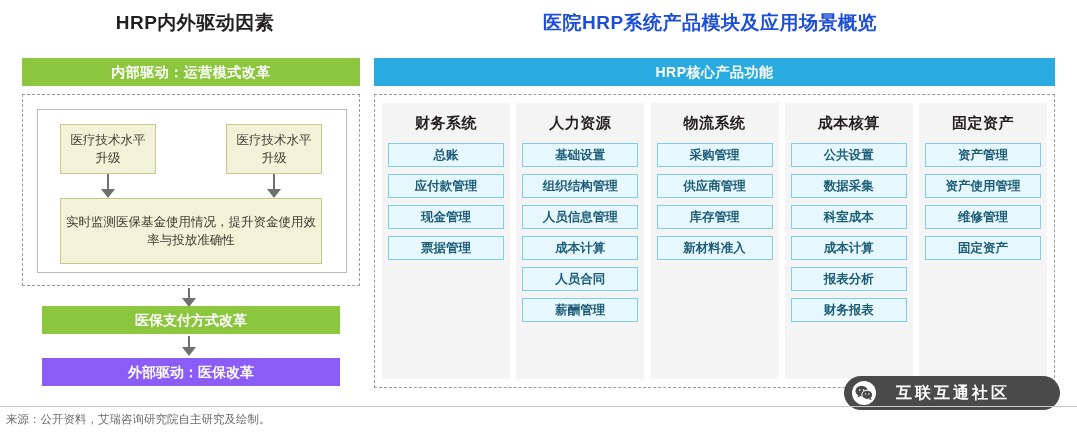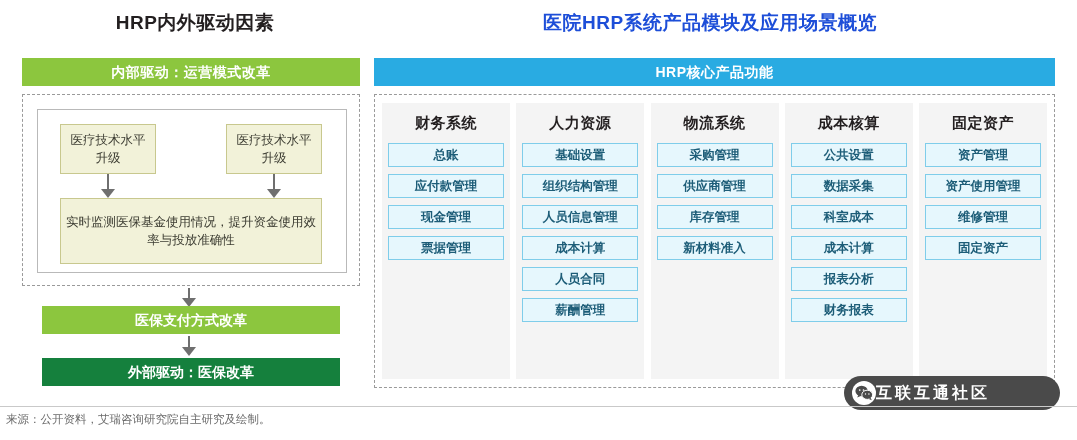--- a/index.html
+++ b/index.html
@@ -120,21 +120,21 @@
     font-weight: bold;
     text-align: center;
     line-height: 28px;
   }
   .green-bar-3 {
     position: absolute;
     left: 20px;
     top: 300px;
     width: 298px;
     height: 28px;
-    background: #15803d;
+    background: #8b5cf6;
     color: #fff;
     font-size: 14px;
     font-weight: bold;
     text-align: center;
     line-height: 28px;
   }
 
   
   .right-panel {
     position: absolute;
@@ -233,21 +233,21 @@
     align-items: center;
     justify-content: center;
     flex: 0 0 auto;
   }
   .badge-circle svg { display: block; }
   .badge-text {
     color: #ffffff;
     font-size: 16px;
     font-weight: bold;
     letter-spacing: 3px;
-    margin-left: 0;
+    margin-left: 20px;
   }
 </style>
 </head>
 <body>
 
 <div class="title-row">
   <div class="title-left">HRP内外驱动因素</div>
   <div class="title-right">医院HRP系统产品模块及应用场景概览</div>
 </div>
 

